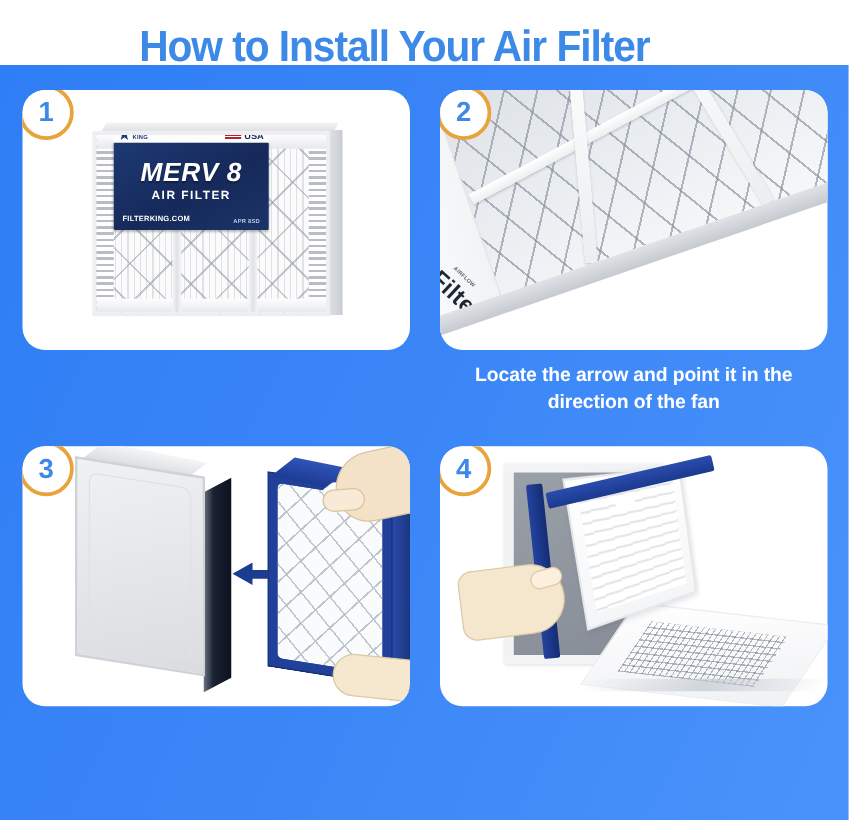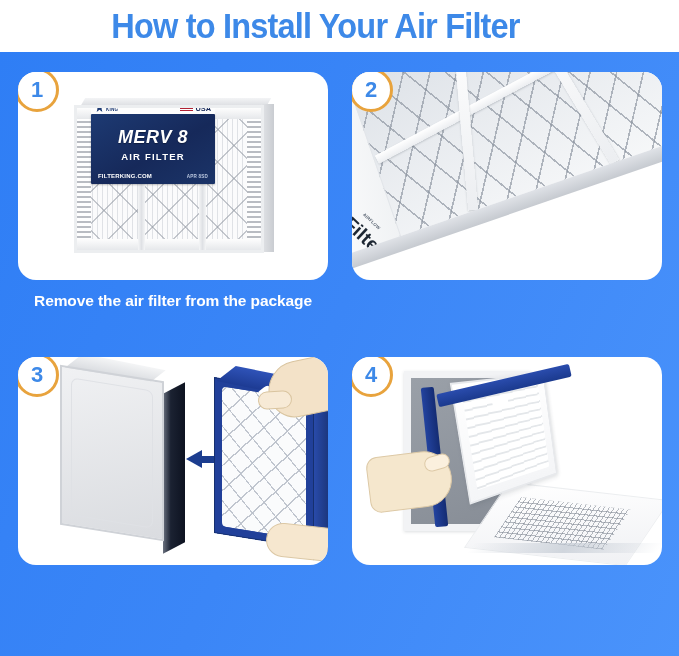--- a/index.html
+++ b/index.html
@@ -15,21 +15,21 @@
   #page {
     position: relative;
     width: 679px;
     height: 656px;
     background: #ffffff;
   }
 
   
   .header {
     position: absolute;
-    left: 0; top: 0;
+    left: 0; top: 12px;
     width: 632px; height: 52px;
     background: #ffffff;
     display: flex;
     align-items: center;
     justify-content: center;
   }
   .header-title {
     font-family: "Liberation Sans Narrow", "Liberation Sans", sans-serif;
     font-size: 35px;
     font-weight: bold;
@@ -187,21 +187,21 @@
     width: 6px; height: 4.3px; background: #3c3b6e;
   }
   .f1-usa-txt { text-align: left; }
   .f1-made { font-size: 3.1px; color: #394a63; line-height: 1; display: block; font-weight: bold;}
   .f1-usa-big { font-size: 7.4px; font-weight: bold; color: #16295a; line-height: 1; display: block;}
 
   .f1-merv {
     position: absolute; left: 0; right: 0; top: 13px;
     text-align: center;
     color: #ffffff;
-    font-size: 18px;
+    font-size: 21px;
     font-weight: bold;
     font-style: italic;
     letter-spacing: 0.5px;
     text-shadow: 0 1px 1px rgba(0,0,0,.35);
   }
   .f1-airfilter {
     position: absolute; left: 0; right: 0; top: 37px;
     text-align: center;
     color: #ffffff;
     font-size: 9.5px;
@@ -521,21 +521,20 @@
                 <div class="f1-airfilter">AIR FILTER</div>
                 <div class="f1-foot">
                   <span class="f1-site">FILTERKING.COM</span>
                   <span class="f1-code">APR 8SD</span>
                 </div>
               </div>
             </div>
           </div>
         </div>
       </div>
-      <div class="caption">Remove the air filter from the package</div>
     </div>
 
     <div class="step step-2">
       <div class="card">
         <div class="badge">
           <span>2</span>
         </div>
 
         <div class="art f2-stage">
           <div class="f2-body">
@@ -546,20 +545,21 @@
               <div class="f2-brace" style="left:258px; top:0;    width:10px;  height:186px; transform:rotate(-12deg);"></div>
               <div class="f2-rail"></div>
 
               <div class="f2-text">Air Filter</div>
               <div class="f2-subtext">AIRFLOW</div>
             </div>
             <div class="f2-lip"></div>
           </div>
         </div>
       </div>
+      <div class="caption">Locate the arrow and point it in the direction of the fan</div>
     </div>
 
     <div class="step step-3">
       <div class="card">
         <div class="badge">
           <span>3</span>
         </div>
 
         <div class="art f3">
           <div class="f3-unit-top"></div>

